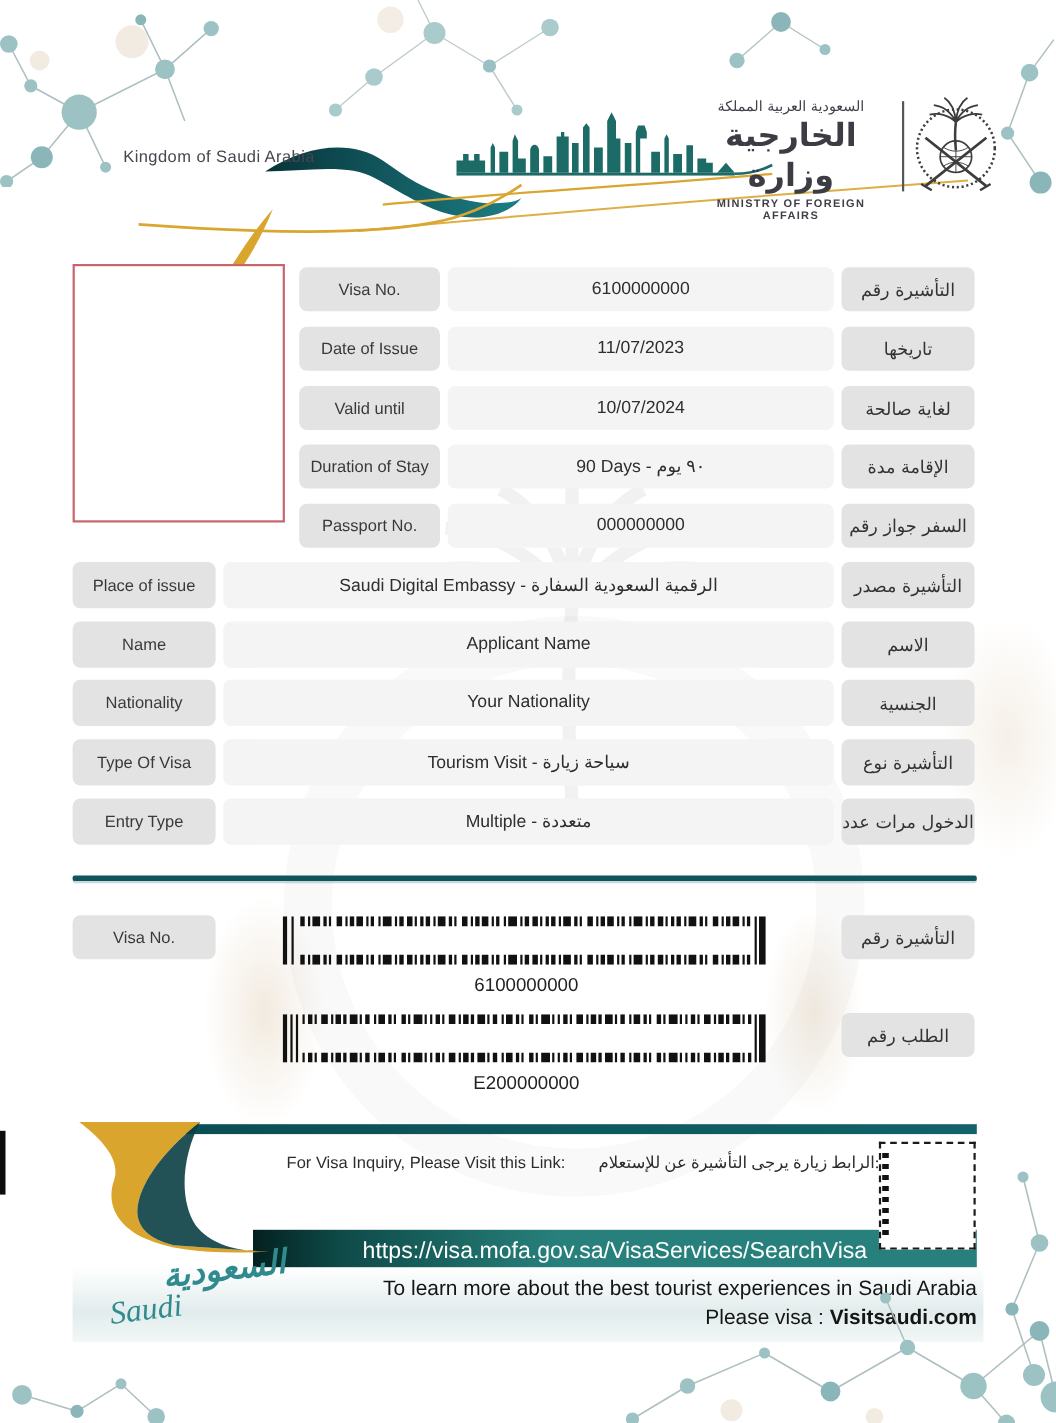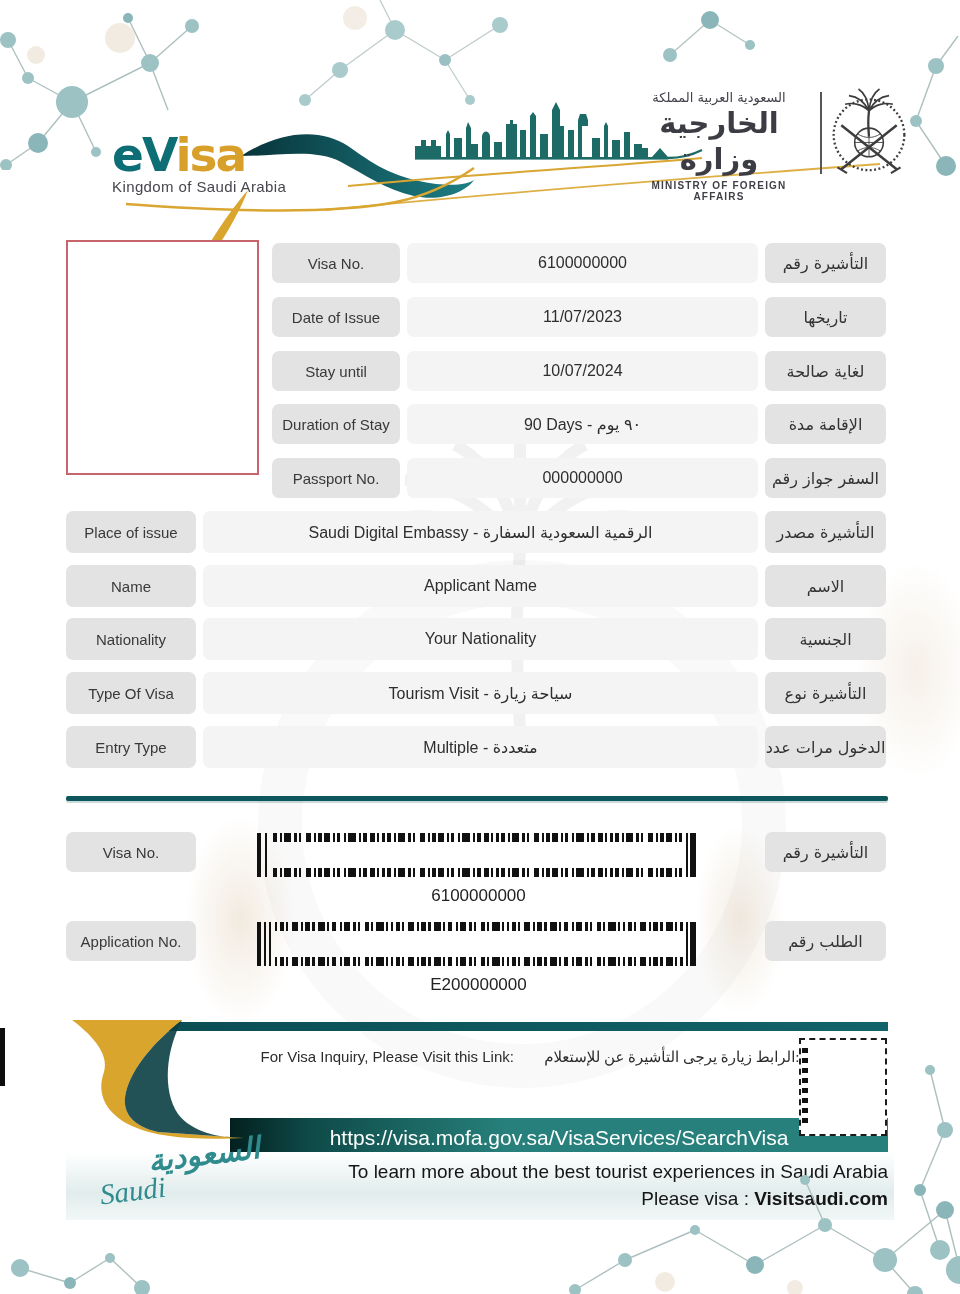--- a/index.html
+++ b/index.html
@@ -146,21 +146,20 @@
           <stop offset="1" stop-color="#1d7f85"></stop>
       </linearGradient>
     </defs>
     <path d="M145,30 C185,4 225,2 252,20 C275,36 295,52 340,58 C360,60 372,58 378,54
              C370,66 345,76 318,70 C290,64 268,48 245,36 C220,22 180,30 145,30 Z" fill="url(#tg)"></path>
     <path d="M30,78 C140,86 240,88 300,76 C330,70 355,58 378,42" fill="none" stroke="#d9a631" stroke-width="2.5"></path>
     <path d="M152,64 C138,100 108,148 62,192 C50,203 36,210 20,213
              C52,196 88,158 112,120 C128,94 140,78 152,64 Z" fill="#d9a52c"></path>
   </svg>
   <div class="evisa">
-    <div class="word"><span class="teal">e</span><span class="teal">V</span><span class="gold">isa</span></div>
     <div class="sub">Kingdom of Saudi Arabia</div>
   </div>
 
   <svg class="abs" style="left:90px;top:140px" width="810" height="80" viewBox="0 0 810 80">
     <path d="M235,70 C420,52 600,38 790,24" fill="none" stroke="#d9a631" stroke-width="1.8" opacity=".9"></path>
   </svg>
 
   <svg class="abs" style="left:330px;top:100px" width="380" height="92" viewBox="0 0 380 92">
     <path fill="#1c6b67" d="M85,57 L85,46 L91,46 L91,40 L96,40 L96,46 L101,46 L101,40 L106,40 L106,46 L111,46 L111,57
       L116,57 L116,34 L118,30 L120,34 L120,57 L124,57 L124,38 L132,38 L132,57
@@ -218,21 +217,21 @@
     <div class="lbl">Visa No.</div>
     <div class="val">6100000000</div>
     <div class="arl">التأشيرة رقم</div>
   </div>
   <div class="row g1 r1">
     <div class="lbl">Date of Issue</div>
     <div class="val">11/07/2023</div>
     <div class="arl">تاريخها</div>
   </div>
   <div class="row g1 r2">
-    <div class="lbl">Stay until</div>
+    <div class="lbl">Valid until</div>
     <div class="val">10/07/2024</div>
     <div class="arl">لغاية صالحة</div>
   </div>
   <div class="row g1 r3">
     <div class="lbl">Duration of Stay</div>
     <div class="val">90 Days - ٩٠ يوم</div>
     <div class="arl">الإقامة مدة</div>
   </div>
   <div class="row g1 r4">
     <div class="lbl">Passport No.</div>
@@ -275,21 +274,20 @@
         <rect x="8" y="0" width="2" height="44"></rect>
       <rect x="429" y="0" width="2" height="44"></rect>
         <rect x="433" y="0" width="6" height="44"></rect>
     </g>
     <line x1="16" y1="4.5" x2="426" y2="4.5" stroke="#111" stroke-width="9" stroke-dasharray="4 3 2 2 7 3 3 2 2 5 5 3 2 2 4 2 6 3 2 2 3 4 2 2 8 3 2 2 4 3 5 2 2 3 3 2"></line>
     <line x1="16" y1="39.5" x2="426" y2="39.5" stroke="#111" stroke-width="9" stroke-dasharray="4 3 2 2 7 3 3 2 2 5 5 3 2 2 4 2 6 3 2 2 3 4 2 2 8 3 2 2 4 3 5 2 2 3 3 2"></line>
   </svg>
   <div class="bc-arl" style="top:832px">التأشيرة رقم</div>
   <div class="bc-num" style="top:886px">6100000000</div>
 
-  <div class="bc-label" style="top:921px">Application No.</div>
   <svg class="abs" style="left:257px;top:922px" width="443" height="44" viewBox="0 0 443 44">
     <g fill="#111">
       <rect x="0" y="0" width="4" height="44"></rect>
         <rect x="7" y="0" width="2" height="44"></rect>
         <rect x="12" y="0" width="2" height="44"></rect>
       <rect x="429" y="0" width="2" height="44"></rect>
         <rect x="433" y="0" width="6" height="44"></rect>
     </g>
     <line x1="18" y1="4.5" x2="426" y2="4.5" stroke="#111" stroke-width="9" stroke-dasharray="2 3 4 2 2 4 6 3 2 2 5 2 3 3 7 2 2 3 4 4 2 2 6 3 3 2 2 5 4 2 2 3 8 2 2 3"></line>
     <line x1="18" y1="39.5" x2="426" y2="39.5" stroke="#111" stroke-width="9" stroke-dasharray="2 3 4 2 2 4 6 3 2 2 5 2 3 3 7 2 2 3 4 4 2 2 6 3 3 2 2 5 4 2 2 3 8 2 2 3"></line>

